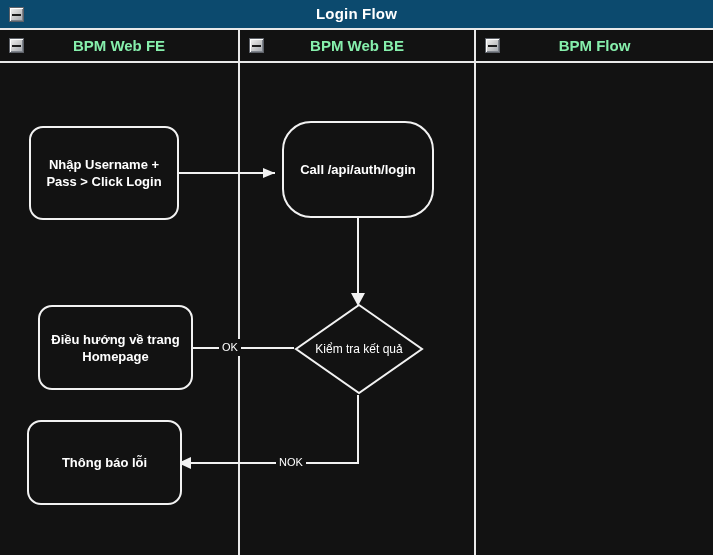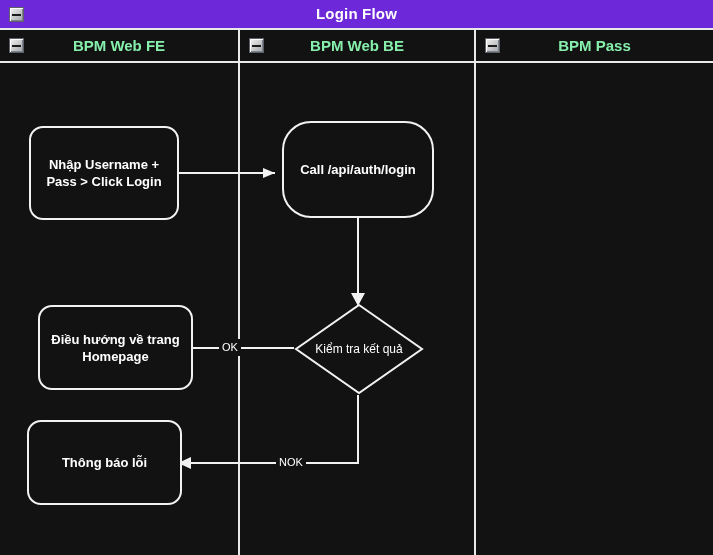--- a/index.html
+++ b/index.html
@@ -22,21 +22,21 @@
     box-sizing: border-box;
   }
 
   
   .pool-title-band {
     position: absolute;
     left: 0;
     top: 0;
     width: 713px;
     height: 30px;
-    background: #6d28d9;
+    background: #0c4a6e;
     border-bottom: 2px solid #e9e9e9;
     box-sizing: border-box;
   }
   .pool-title-text {
     position: absolute;
     left: 0;
     top: 0;
     width: 713px;
     height: 28px;
     line-height: 28px;
@@ -206,21 +206,21 @@
       <span class="lane-header-text">BPM Web FE</span>
     </div>
 
     <div class="lane-header" style="left:240px; width:234px;">
       <div class="collapse-btn" style="left:9px; top:8px;"></div>
       <span class="lane-header-text">BPM Web BE</span>
     </div>
 
     <div class="lane-header" style="left:476px; width:237px;">
       <div class="collapse-btn" style="left:9px; top:8px;"></div>
-      <span class="lane-header-text">BPM Pass</span>
+      <span class="lane-header-text">BPM Flow</span>
     </div>
   </div>
 
   <div class="lane-divider" style="left:238px; height:525px;"></div>
   <div class="lane-divider" style="left:474px; height:525px;"></div>
 
   <div id="flow-layer">
 
     <svg id="connectors" viewBox="0 0 713 492">
 

